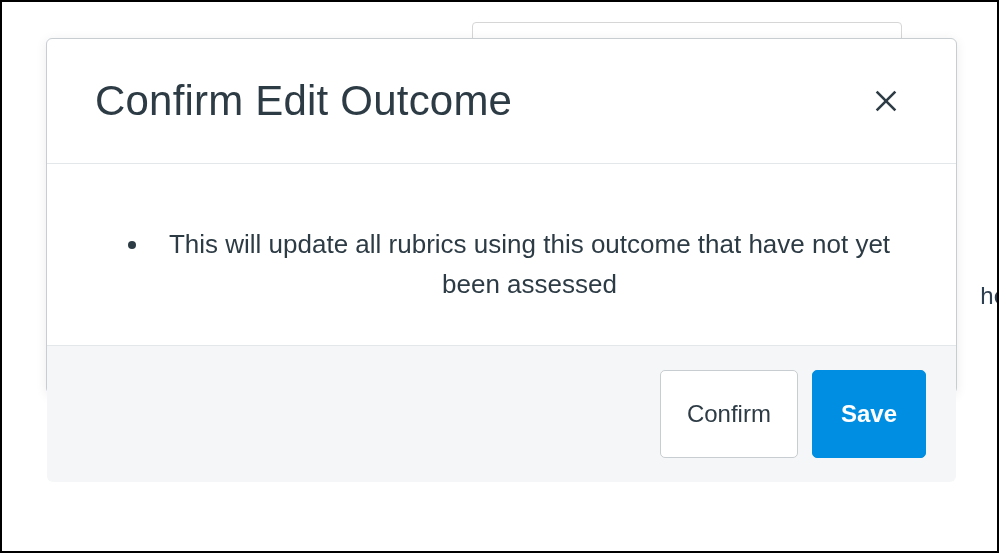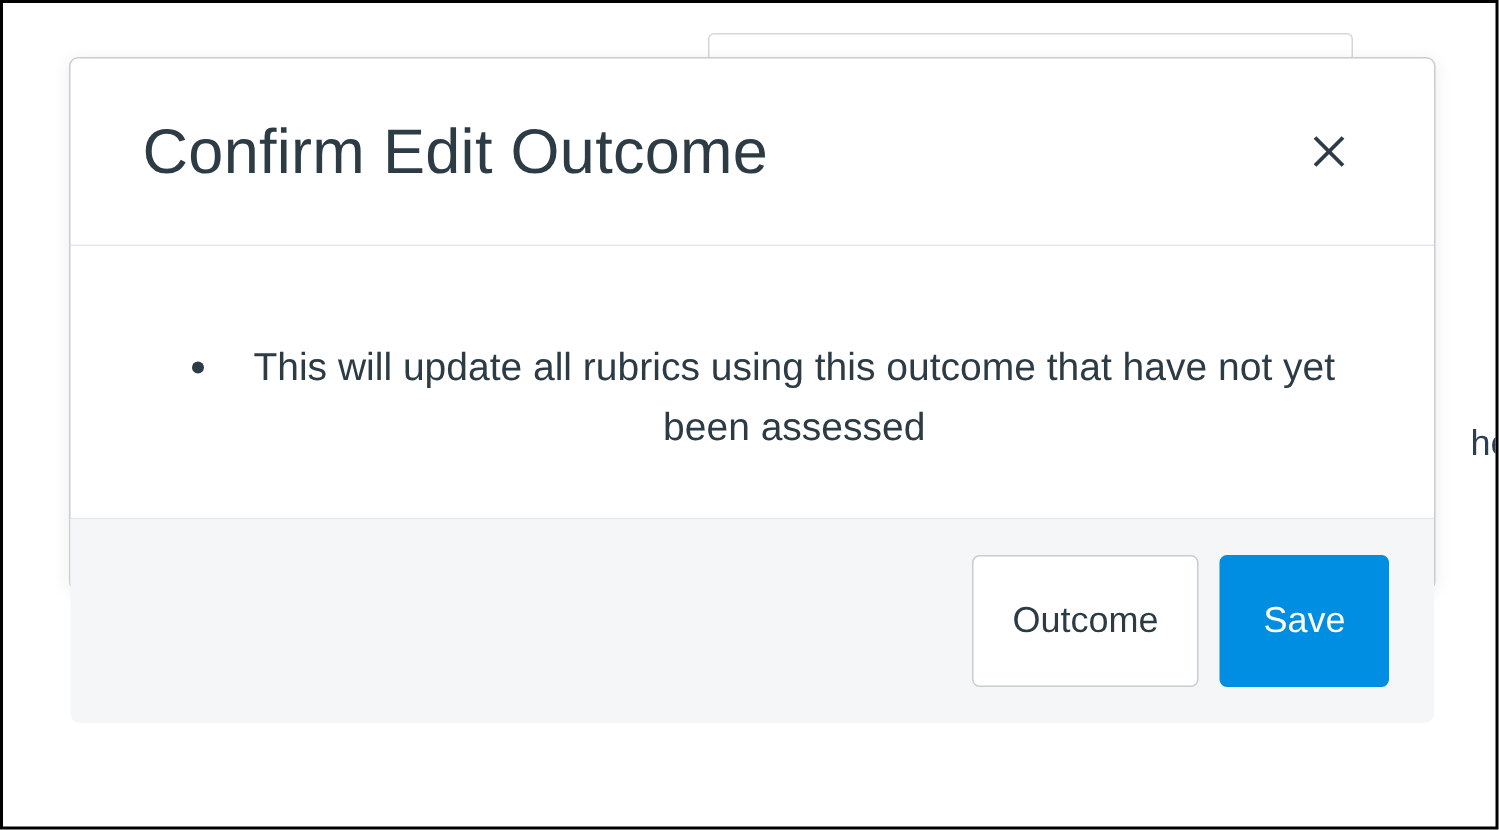--- a/index.html
+++ b/index.html
@@ -109,21 +109,21 @@
     }
     .btn-cancel {
       background: #ffffff;
       border: 1px solid #c7cdd1;
       color: #2d3b45;
     }
     .btn-save {
       background: #008ee2;
       border: 1px solid #008ee2;
       color: #ffffff;
-      font-weight: 400;
+      font-weight: 700;
       padding: 29px 28px;
     }
   </style>
 </head>
 <body>
 
 <div class="background-box"></div>
 <div class="background-hint">he</div>
 
 <div class="modal">
@@ -135,16 +135,16 @@
         <line x1="20" y1="4" x2="4" y2="20"></line>
       </svg>
     </button>
   </div>
   <div class="modal-body">
     <ul>
       <li>This will update all rubrics using this outcome that have not yet been assessed</li>
     </ul>
   </div>
   <div class="modal-footer">
-    <button class="btn btn-cancel">Outcome</button>
+    <button class="btn btn-cancel">Confirm</button>
     <button class="btn btn-save">Save</button>
   </div>
 </div>
 
 </body></html>

